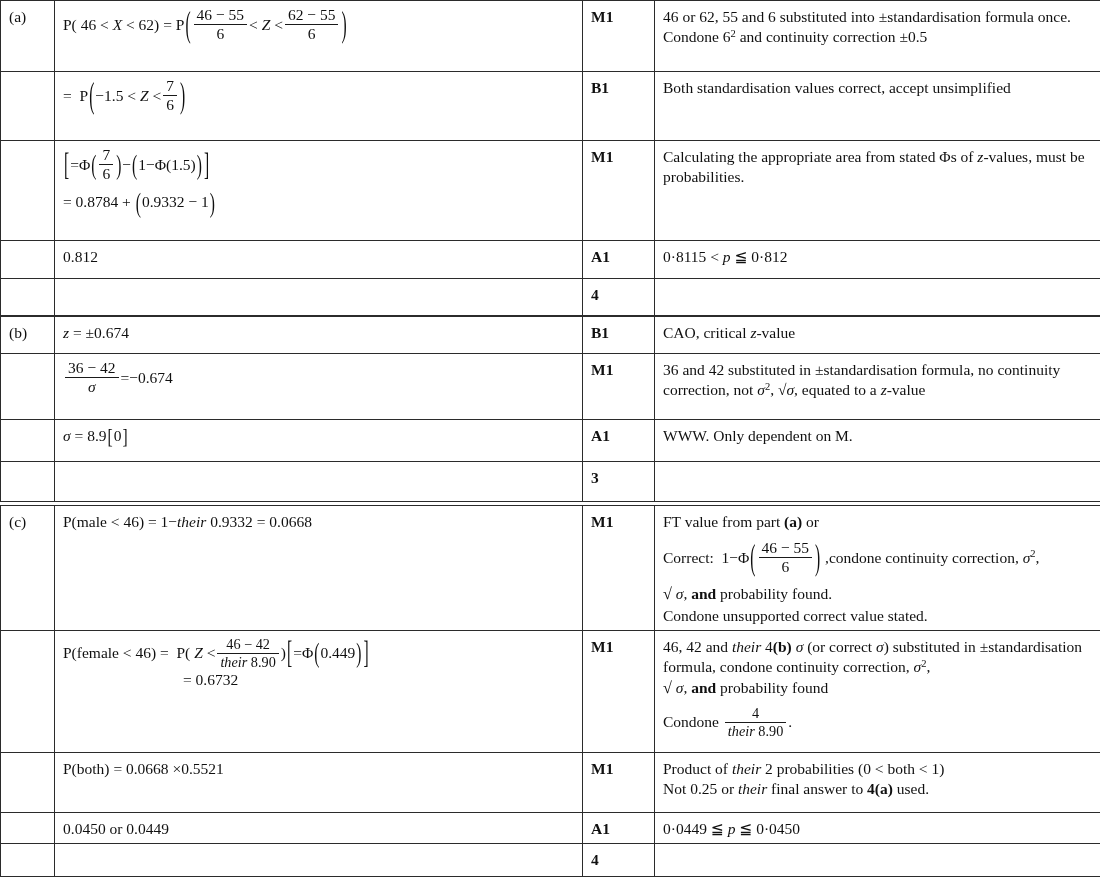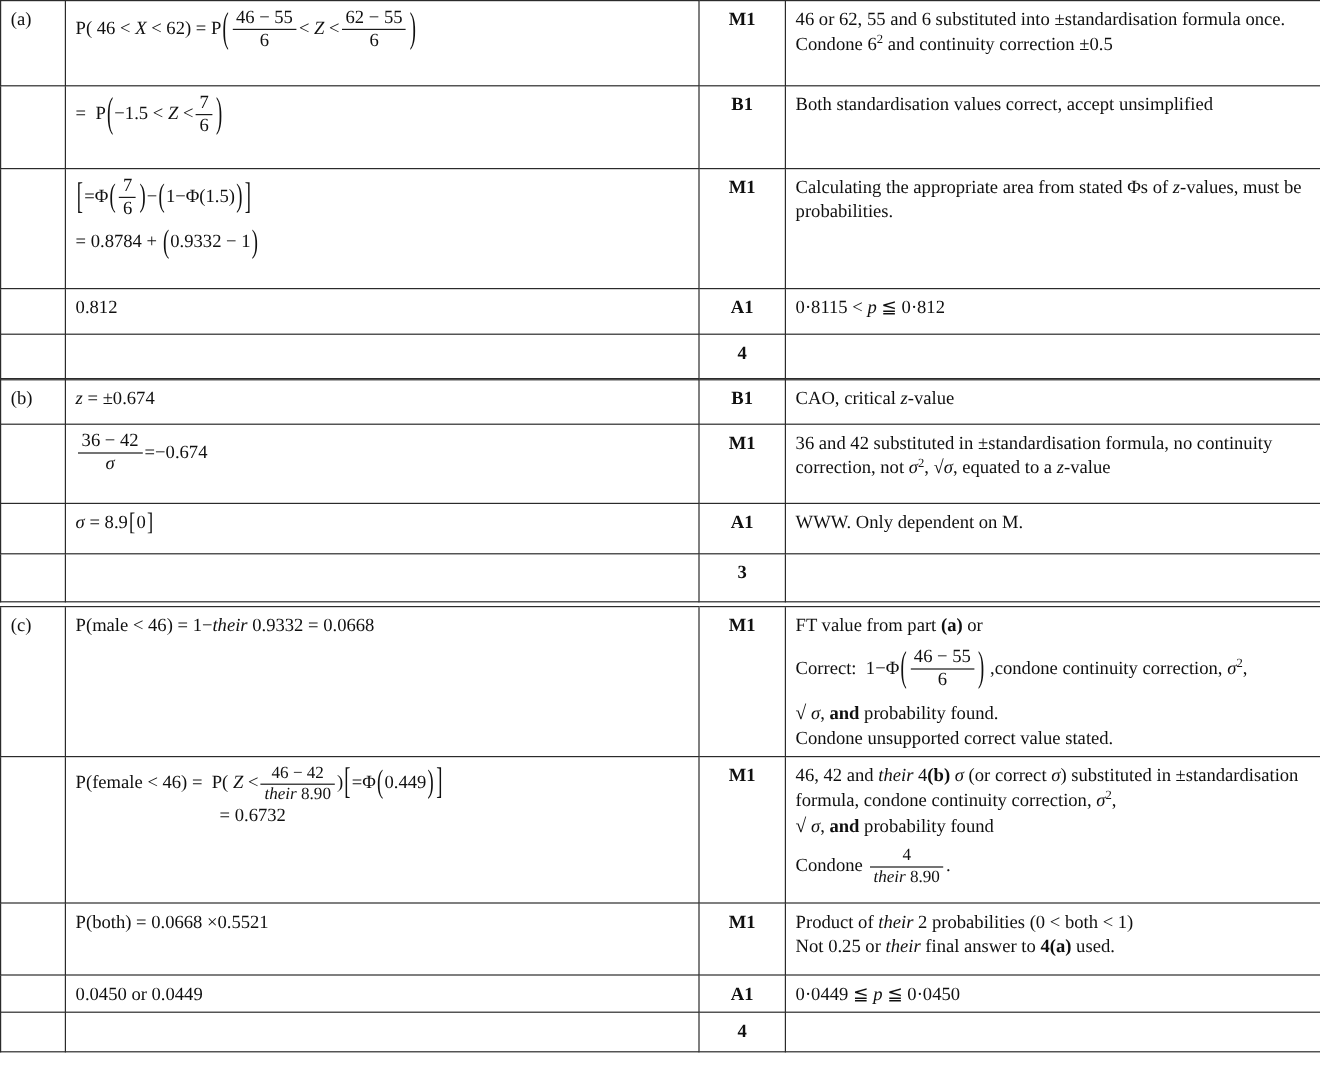--- a/index.html
+++ b/index.html
@@ -42,21 +42,21 @@
     border: none;
     border-right: 1px solid #2b2b2b;
     padding: 5px 0 0 4px;
     font-size: 15.5px;
     text-align: left;
     vertical-align: top;
   }
   td.lbl.blank { border-right: 1px solid #2b2b2b; }
 
   td.work  { width: 528px; }
-  td.mark  { width: 72px; text-align: center; font-weight: bold; padding-right: 10px; white-space: nowrap; font-family: Liberation Serif, serif;}
+  td.mark  { width: 72px; text-align: left; font-weight: bold; padding-right: 10px; white-space: nowrap; font-family: Liberation Serif, serif;}
   td.note  { width: 440px; }
 
   
   tr.secgap > td {
     border: none;
     height: 9px;
     padding: 0;
   }
   tr.secgap > td.rule {
     border-top: 1px solid #2b2b2b;

